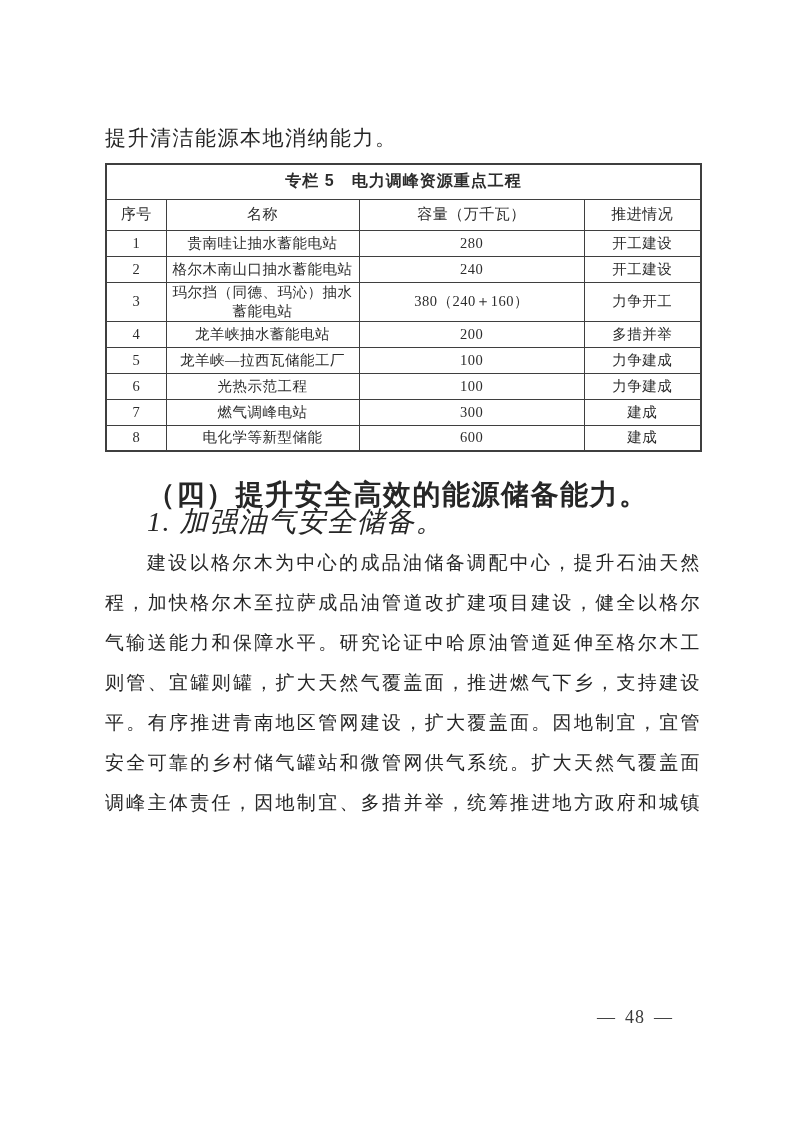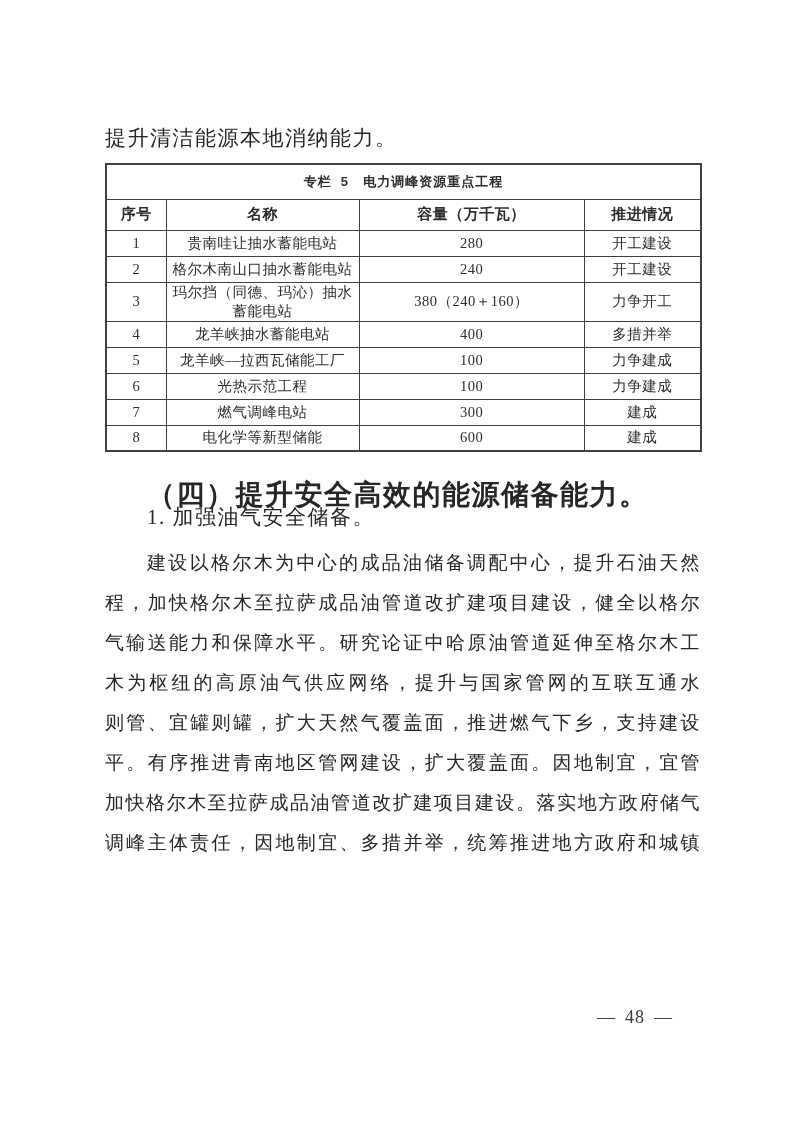--- a/index.html
+++ b/index.html
@@ -31,40 +31,40 @@
     border:1px solid #3f3f3f;
     text-align:center; vertical-align:middle;
     color:#2c2c2c;
   }
   .col-index   { width:60px; }
   .col-name    { width:193px; }
   .col-capacity{ width:225px; }
   .col-status  { width:117px; }
   .t-title-cell {
     height:35px;
-    font-family:Liberation Mono, monospace;
-    font-weight:bold; font-size:13px; letter-spacing:1px;
+    font-family:Liberation Sans, sans-serif;
+    font-weight:bold; font-size:16px; letter-spacing:1px;
   }
   th.t-head {
     height:31px;
     font-family:"Liberation Sans", sans-serif;
-    font-weight:bold; font-size:15px; letter-spacing:0.5px;
+    font-weight:normal; font-size:15px; letter-spacing:0.5px;
   }
   td.t-cell { height:26px; font-size:14.5px; letter-spacing:0.5px; }
 
   
   .section-heading {
     top:465px;
     padding-left:42px;
     font-size:28px; font-weight:bold; letter-spacing:1.5px;margin-top:11px;
   }
   .sub-heading {
     top:503px;
     padding-left:42px;
-    font-size:21px; letter-spacing:1.5px;
+    font-size:28px; letter-spacing:1.5px;font-style:italic;
   }
   .paragraph { top:543px; }
   .body-line {
     font-size:19px; line-height:40px; letter-spacing:0.5px;
     text-align:justify; text-align-last:justify;
   }
   .indent2 { text-indent:42px; }
 
   
   .page-footer {
@@ -112,21 +112,21 @@
         </tr>
         <tr>
           <td class="t-cell">3</td>
           <td class="t-cell">玛尔挡（同德、玛沁）抽水蓄能电站</td>
           <td class="t-cell">380（240＋160）</td>
           <td class="t-cell">力争开工</td>
         </tr>
         <tr>
           <td class="t-cell">4</td>
           <td class="t-cell">龙羊峡抽水蓄能电站</td>
-          <td class="t-cell">400</td>
+          <td class="t-cell">200</td>
           <td class="t-cell">多措并举</td>
         </tr>
         <tr>
           <td class="t-cell">5</td>
           <td class="t-cell">龙羊峡—拉西瓦储能工厂</td>
           <td class="t-cell">100</td>
           <td class="t-cell">力争建成</td>
         </tr>
         <tr>
           <td class="t-cell">6</td>
@@ -151,24 +151,23 @@
   </div>
 
   <div class="content section-heading" style="position:absolute;">（四）提升安全高效的能源储备能力。</div>
 
   <div class="content sub-heading" style="position:absolute;">1. 加强油气安全储备。</div>
 
   <div class="content paragraph" style="position:absolute;">
     <div class="body-line indent2">建设以格尔木为中心的成品油储备调配中心，提升石油天然</div>
     <div class="body-line">程，加快格尔木至拉萨成品油管道改扩建项目建设，健全以格尔</div>
     <div class="body-line">气输送能力和保障水平。研究论证中哈原油管道延伸至格尔木工</div>
-    <div class="body-line">木为枢纽的高原油气供应网络，提升与国家管网的互联互通水</div>
     <div class="body-line">则管、宜罐则罐，扩大天然气覆盖面，推进燃气下乡，支持建设</div>
     <div class="body-line">平。有序推进青南地区管网建设，扩大覆盖面。因地制宜，宜管</div>
-    <div class="body-line">加快格尔木至拉萨成品油管道改扩建项目建设。落实地方政府储气</div>
+    <div class="body-line">安全可靠的乡村储气罐站和微管网供气系统。扩大天然气覆盖面</div>
     <div class="body-line">调峰主体责任，因地制宜、多措并举，统筹推进地方政府和城镇</div>
 
   </div>
 
   <div class="page-footer">
     <span>—</span>
     <span>48</span>
     <span>—</span>
   </div>
 

